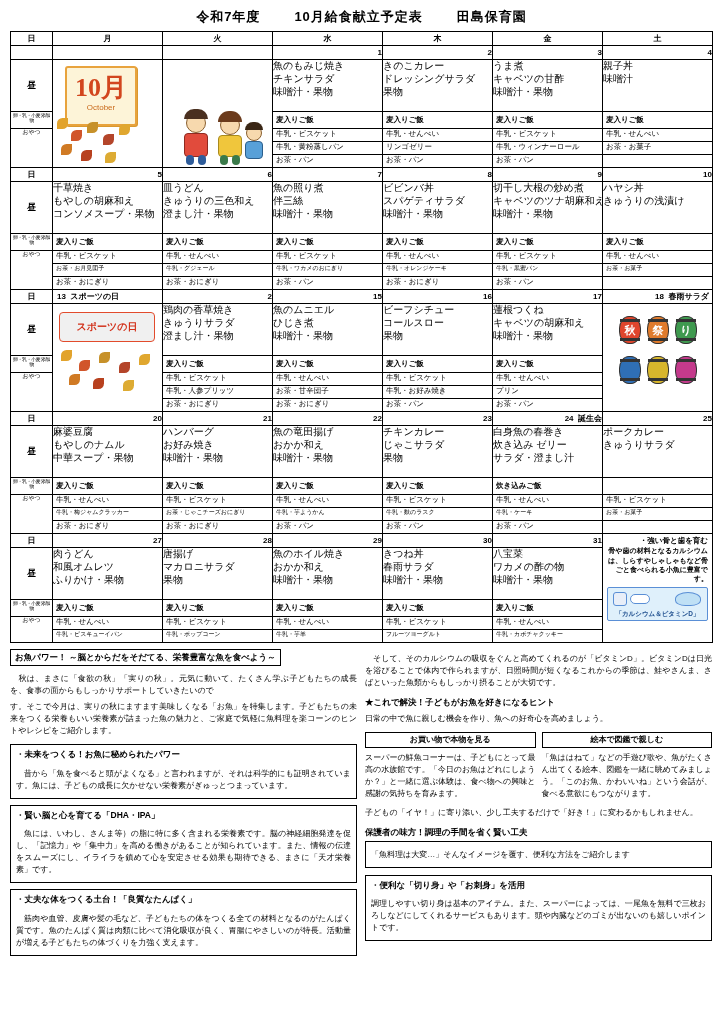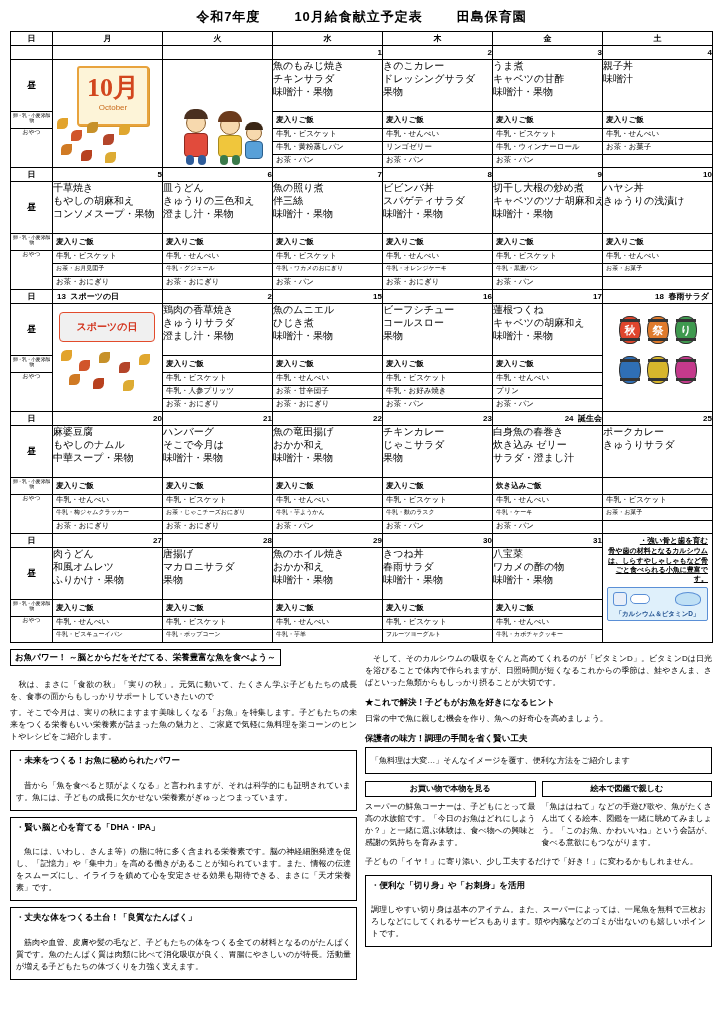--- a/index.html
+++ b/index.html
@@ -100,21 +100,21 @@
   }
 
   
   .illus-oct {
     position: relative;
     height: 100%;
     background: #fff;
     overflow: hidden;
   }
   .oct-card {
-    position: absolute; left: 24px; top: 6px;
+    position: absolute; left: 12px; top: 6px;
     width: 72px; height: 60px;
     background: #fdf4d8;
     border: 2px solid #e8a33d;
     border-radius: 3px;
     box-shadow: 1px 1px 0 #d9982f;
   }
   .oct-card .num {
     font-size: 26px; font-weight: bold; color: #d2461e;
     text-align: center; line-height: 1.1; margin-top: 6px;
     font-family: "Liberation Serif", serif;
@@ -168,21 +168,21 @@
     display: flex;
     gap: 8px;
     font-size: 8px;
     line-height: 1.5;
   }
   .col { width: 347px; }
   .art { margin-bottom: 7px; }
   .art-hd {
     font-weight: bold; font-size: 8.5px;
     border: 1px solid #000; display: inline-block;
-    padding: 1px 4px; margin-bottom: 9px;
+    padding: 1px 4px; margin-bottom: 3px;
     background: #fff;
   }
   .art-hd.plain { border: none; padding: 0; }
   .art p { margin: 4px 0 3px 0; text-align: justify; }
   .boxed {
     border: 1px solid #000; padding: 3px 5px; margin-bottom: 6px;
   }
   .two-up { display: flex; gap: 6px; margin-bottom: 4px; }
   .two-up .half { flex: 1; }
   .mini-hd {
@@ -521,21 +521,21 @@
     </tr>
     <tr class="lunch-row">
       <td class="lbl">昼</td>
       <td class="menu-cell">
         <div>麻婆豆腐</div>
         <div>もやしのナムル</div>
         <div>中華スープ・果物</div>
       </td>
       <td class="menu-cell">
         <div>ハンバーグ</div>
-        <div>そこで今月は</div>
+        <div>お好み焼き</div>
         <div>味噌汁・果物</div>
       </td>
       <td class="menu-cell">
         <div>魚の竜田揚げ</div>
         <div>おかか和え</div>
         <div>味噌汁・果物</div>
       </td>
       <td class="menu-cell">
         <div>チキンカレー</div>
         <div>じゃこサラダ</div>
@@ -586,21 +586,21 @@
       <td class="val"></td>
     </tr>
 
     <tr class="date-row">
       <td class="lbl">日</td>
       <td>27</td>
       <td>28</td>
       <td>29</td>
       <td>30</td>
       <td>31</td>
-      <td rowspan="5" style="vertical-align:top;text-decoration:underline;">
+      <td rowspan="5" style="vertical-align:top;">
         <div class="calcium-box">
           <div class="hd">・強い骨と歯を育む</div>
           <div>骨や歯の材料となるカルシウムは、しらすやしゃしゃもなど骨ごと食べられる小魚に豊富です。</div>
           <div class="calcium-ill">
             <div style="position:absolute;left:5px;top:4px;width:14px;height:14px;border-radius:3px;background:#e8eef8;border:1px solid #5a8fd6;"></div>
             <div style="position:absolute;left:22px;top:6px;width:20px;height:10px;border-radius:5px;background:#fff;border:1px solid #5a8fd6;"></div>
             <div style="position:absolute;right:6px;top:4px;width:26px;height:14px;border-radius:50% 50% 40% 40%;background:#bfe0f5;border:1px solid #5a8fd6;"></div>
             <div class="cap">「カルシウム＆ビタミンD」</div>
           </div>
         </div>
@@ -692,40 +692,40 @@
       <div class="art">
         <p>　そして、そのカルシウムの吸収をぐんと高めてくれるのが「ビタミンD」。ビタミンDは日光を浴びることで体内で作られますが、日照時間が短くなるこれからの季節は、鮭やさんま、さばといった魚類からもしっかり摂ることが大切です。</p>
       </div>
 
       <div class="art">
         <div class="hint-hd">★これで解決！子どもがお魚を好きになるヒント</div>
         <p>日常の中で魚に親しむ機会を作り、魚への好奇心を高めましょう。</p>
       </div>
 
       <div class="art">
+        <div class="two-up">
+          <div class="half">
+            <div class="mini-hd">お買い物で本物を見る</div>
+            <p>スーパーの鮮魚コーナーは、子どもにとって最高の水族館です。「今日のお魚はどれにしようか？」と一緒に選ぶ体験は、食べ物への興味と感謝の気持ちを育みます。</p>
+          </div>
+          <div class="half">
+            <div class="mini-hd">絵本で図鑑で親しむ</div>
+            <p>「魚ははねて」などの手遊び歌や、魚がたくさん出てくる絵本、図鑑を一緒に眺めてみましょう。「このお魚、かわいいね」という会話が、食べる意欲にもつながります。</p>
+          </div>
+        </div>
+        <p>子どもの「イヤ！」に寄り添い、少し工夫するだけで「好き！」に変わるかもしれません。</p>
+      </div>
+
+      <div class="art">
         <div class="hint-hd">保護者の味方！調理の手間を省く賢い工夫</div>
         <div class="boxed">
           <p>「魚料理は大変…」そんなイメージを覆す、便利な方法をご紹介します</p>
         </div>
       </div>
 
-      <div class="art">
-        <div class="two-up">
-          <div class="half">
-            <div class="mini-hd">お買い物で本物を見る</div>
-            <p>スーパーの鮮魚コーナーは、子どもにとって最高の水族館です。「今日のお魚はどれにしようか？」と一緒に選ぶ体験は、食べ物への興味と感謝の気持ちを育みます。</p>
-          </div>
-          <div class="half">
-            <div class="mini-hd">絵本で図鑑で親しむ</div>
-            <p>「魚ははねて」などの手遊び歌や、魚がたくさん出てくる絵本、図鑑を一緒に眺めてみましょう。「このお魚、かわいいね」という会話が、食べる意欲にもつながります。</p>
-          </div>
-        </div>
-        <p>子どもの「イヤ！」に寄り添い、少し工夫するだけで「好き！」に変わるかもしれません。</p>
-      </div>
-
       <div class="art boxed">
         <div class="art-hd plain">・便利な「切り身」や「お刺身」を活用</div>
         <p>調理しやすい切り身は基本のアイテム。また、スーパーによっては、一尾魚を無料で三枚おろしなどにしてくれるサービスもあります。頭や内臓などのゴミが出ないのも嬉しいポイントです。</p>
       </div>
 
     </div>
   </div>
 
 </div>
 

